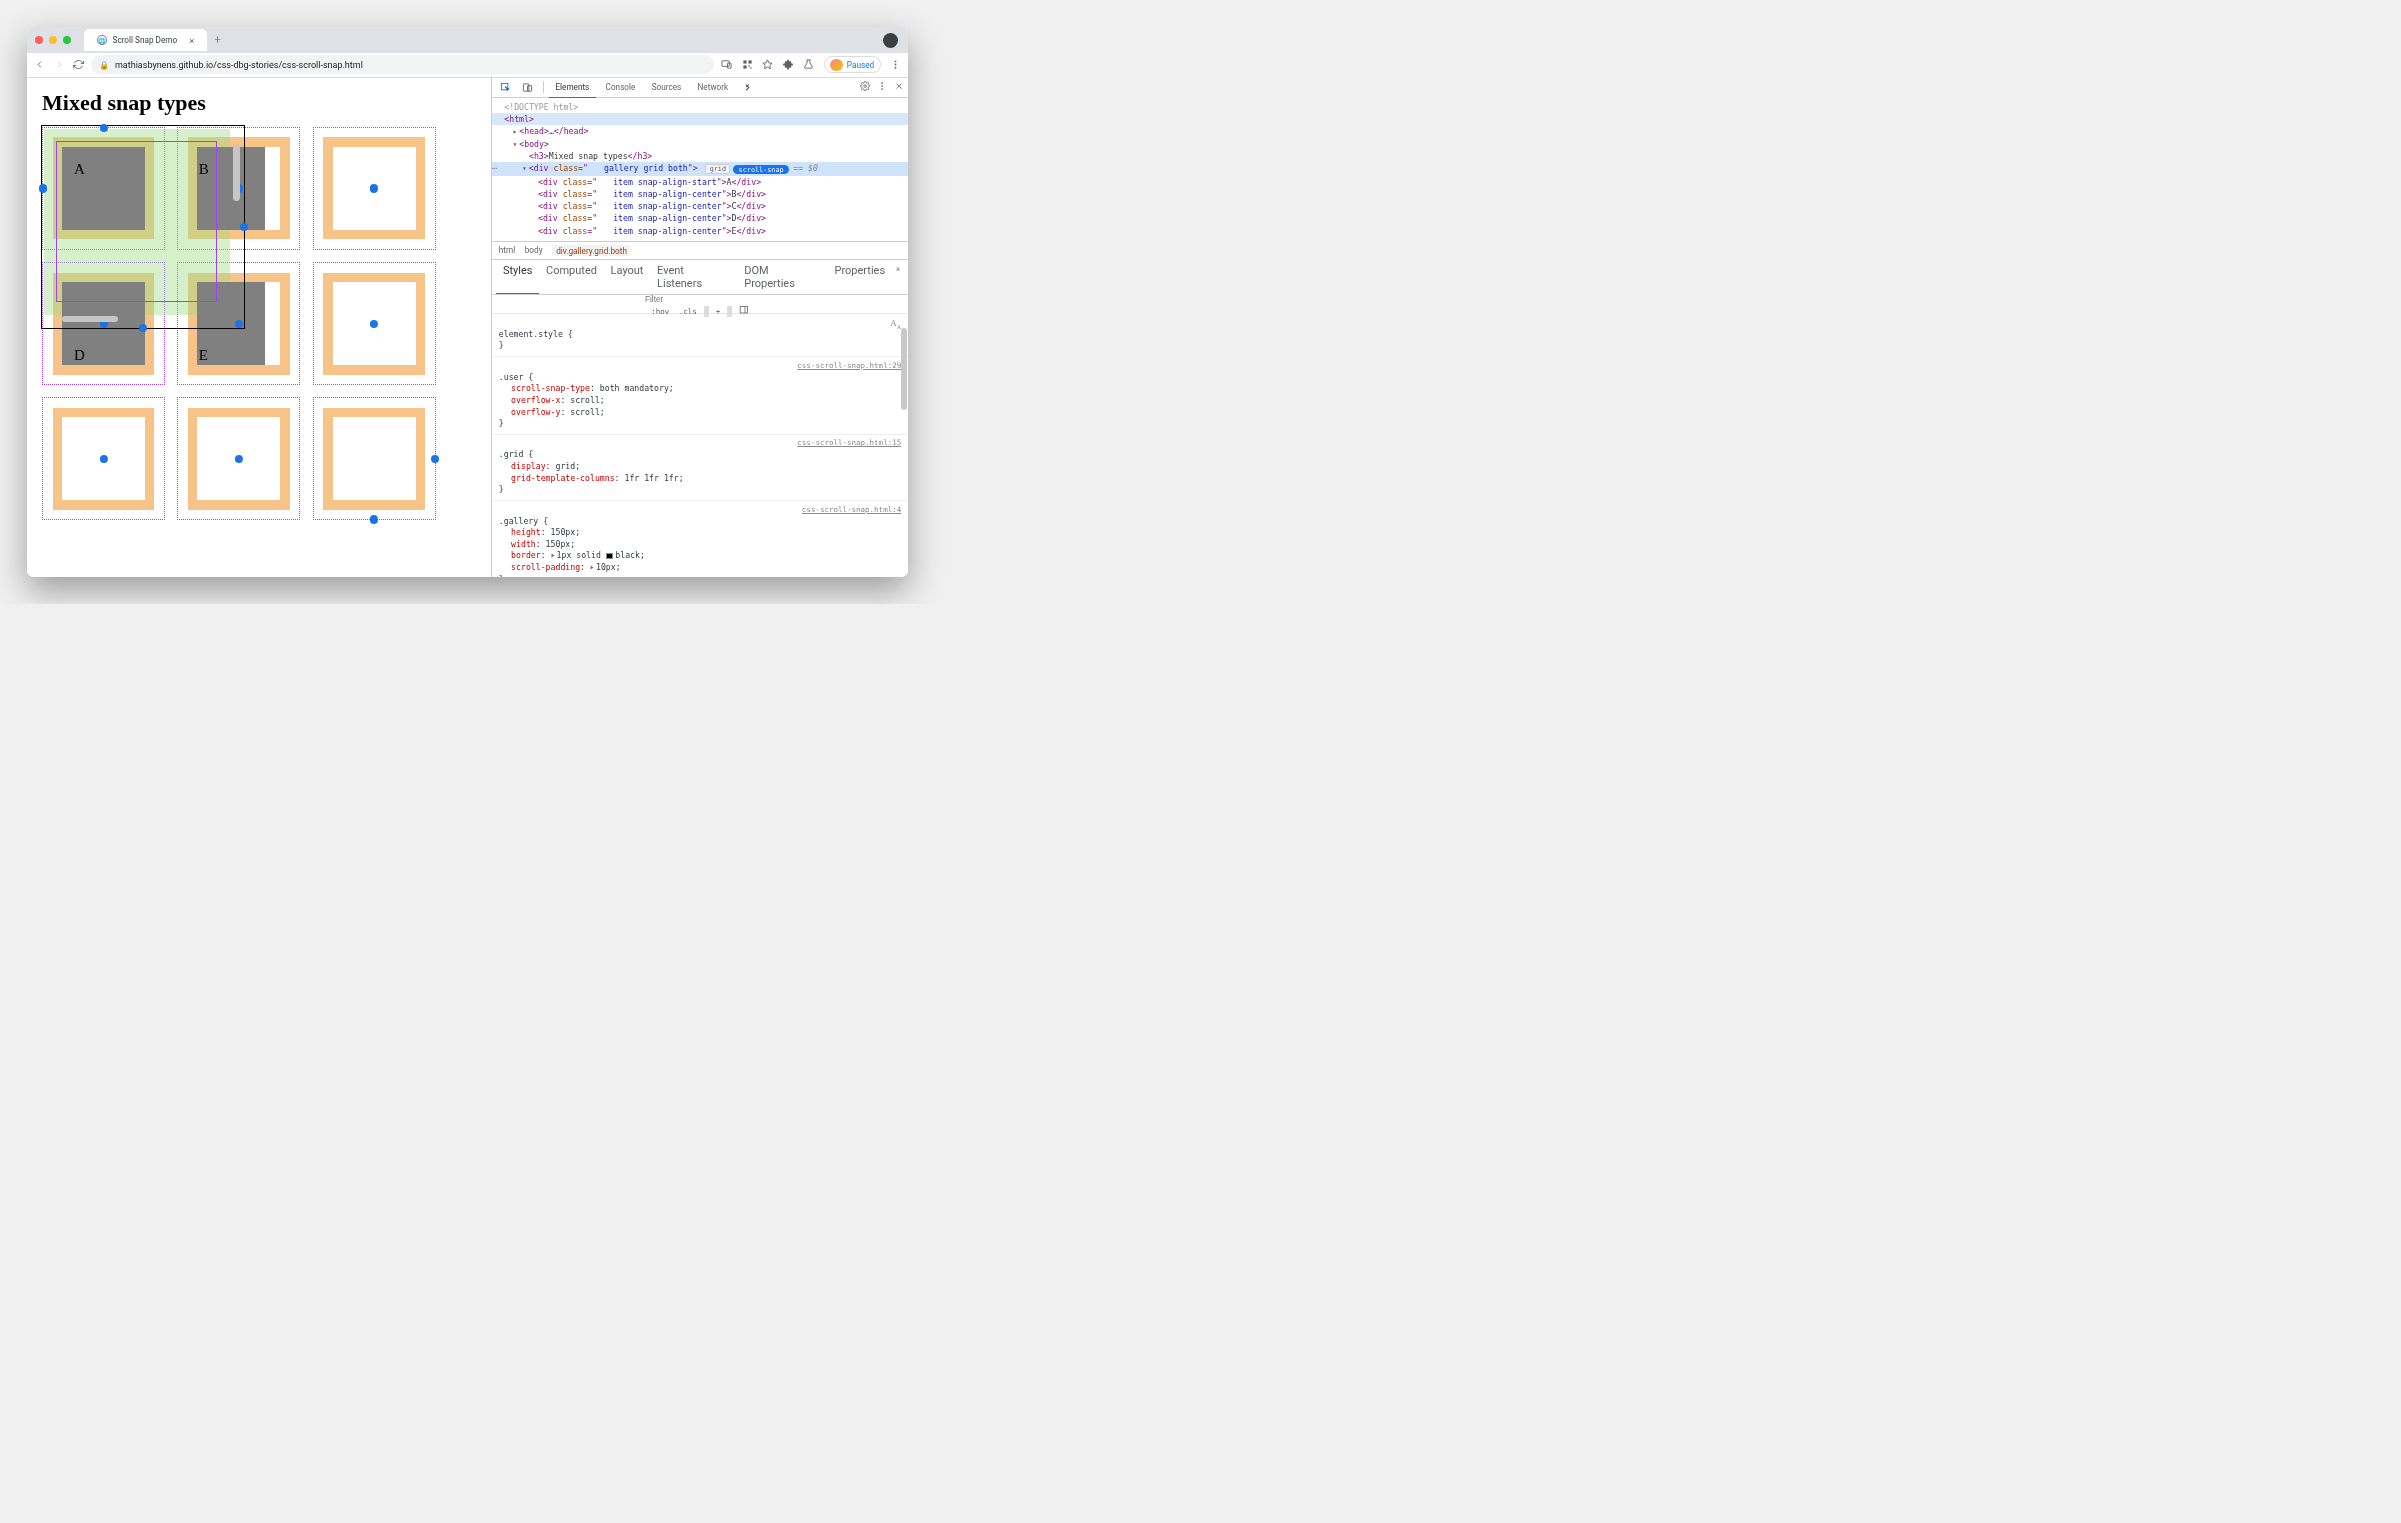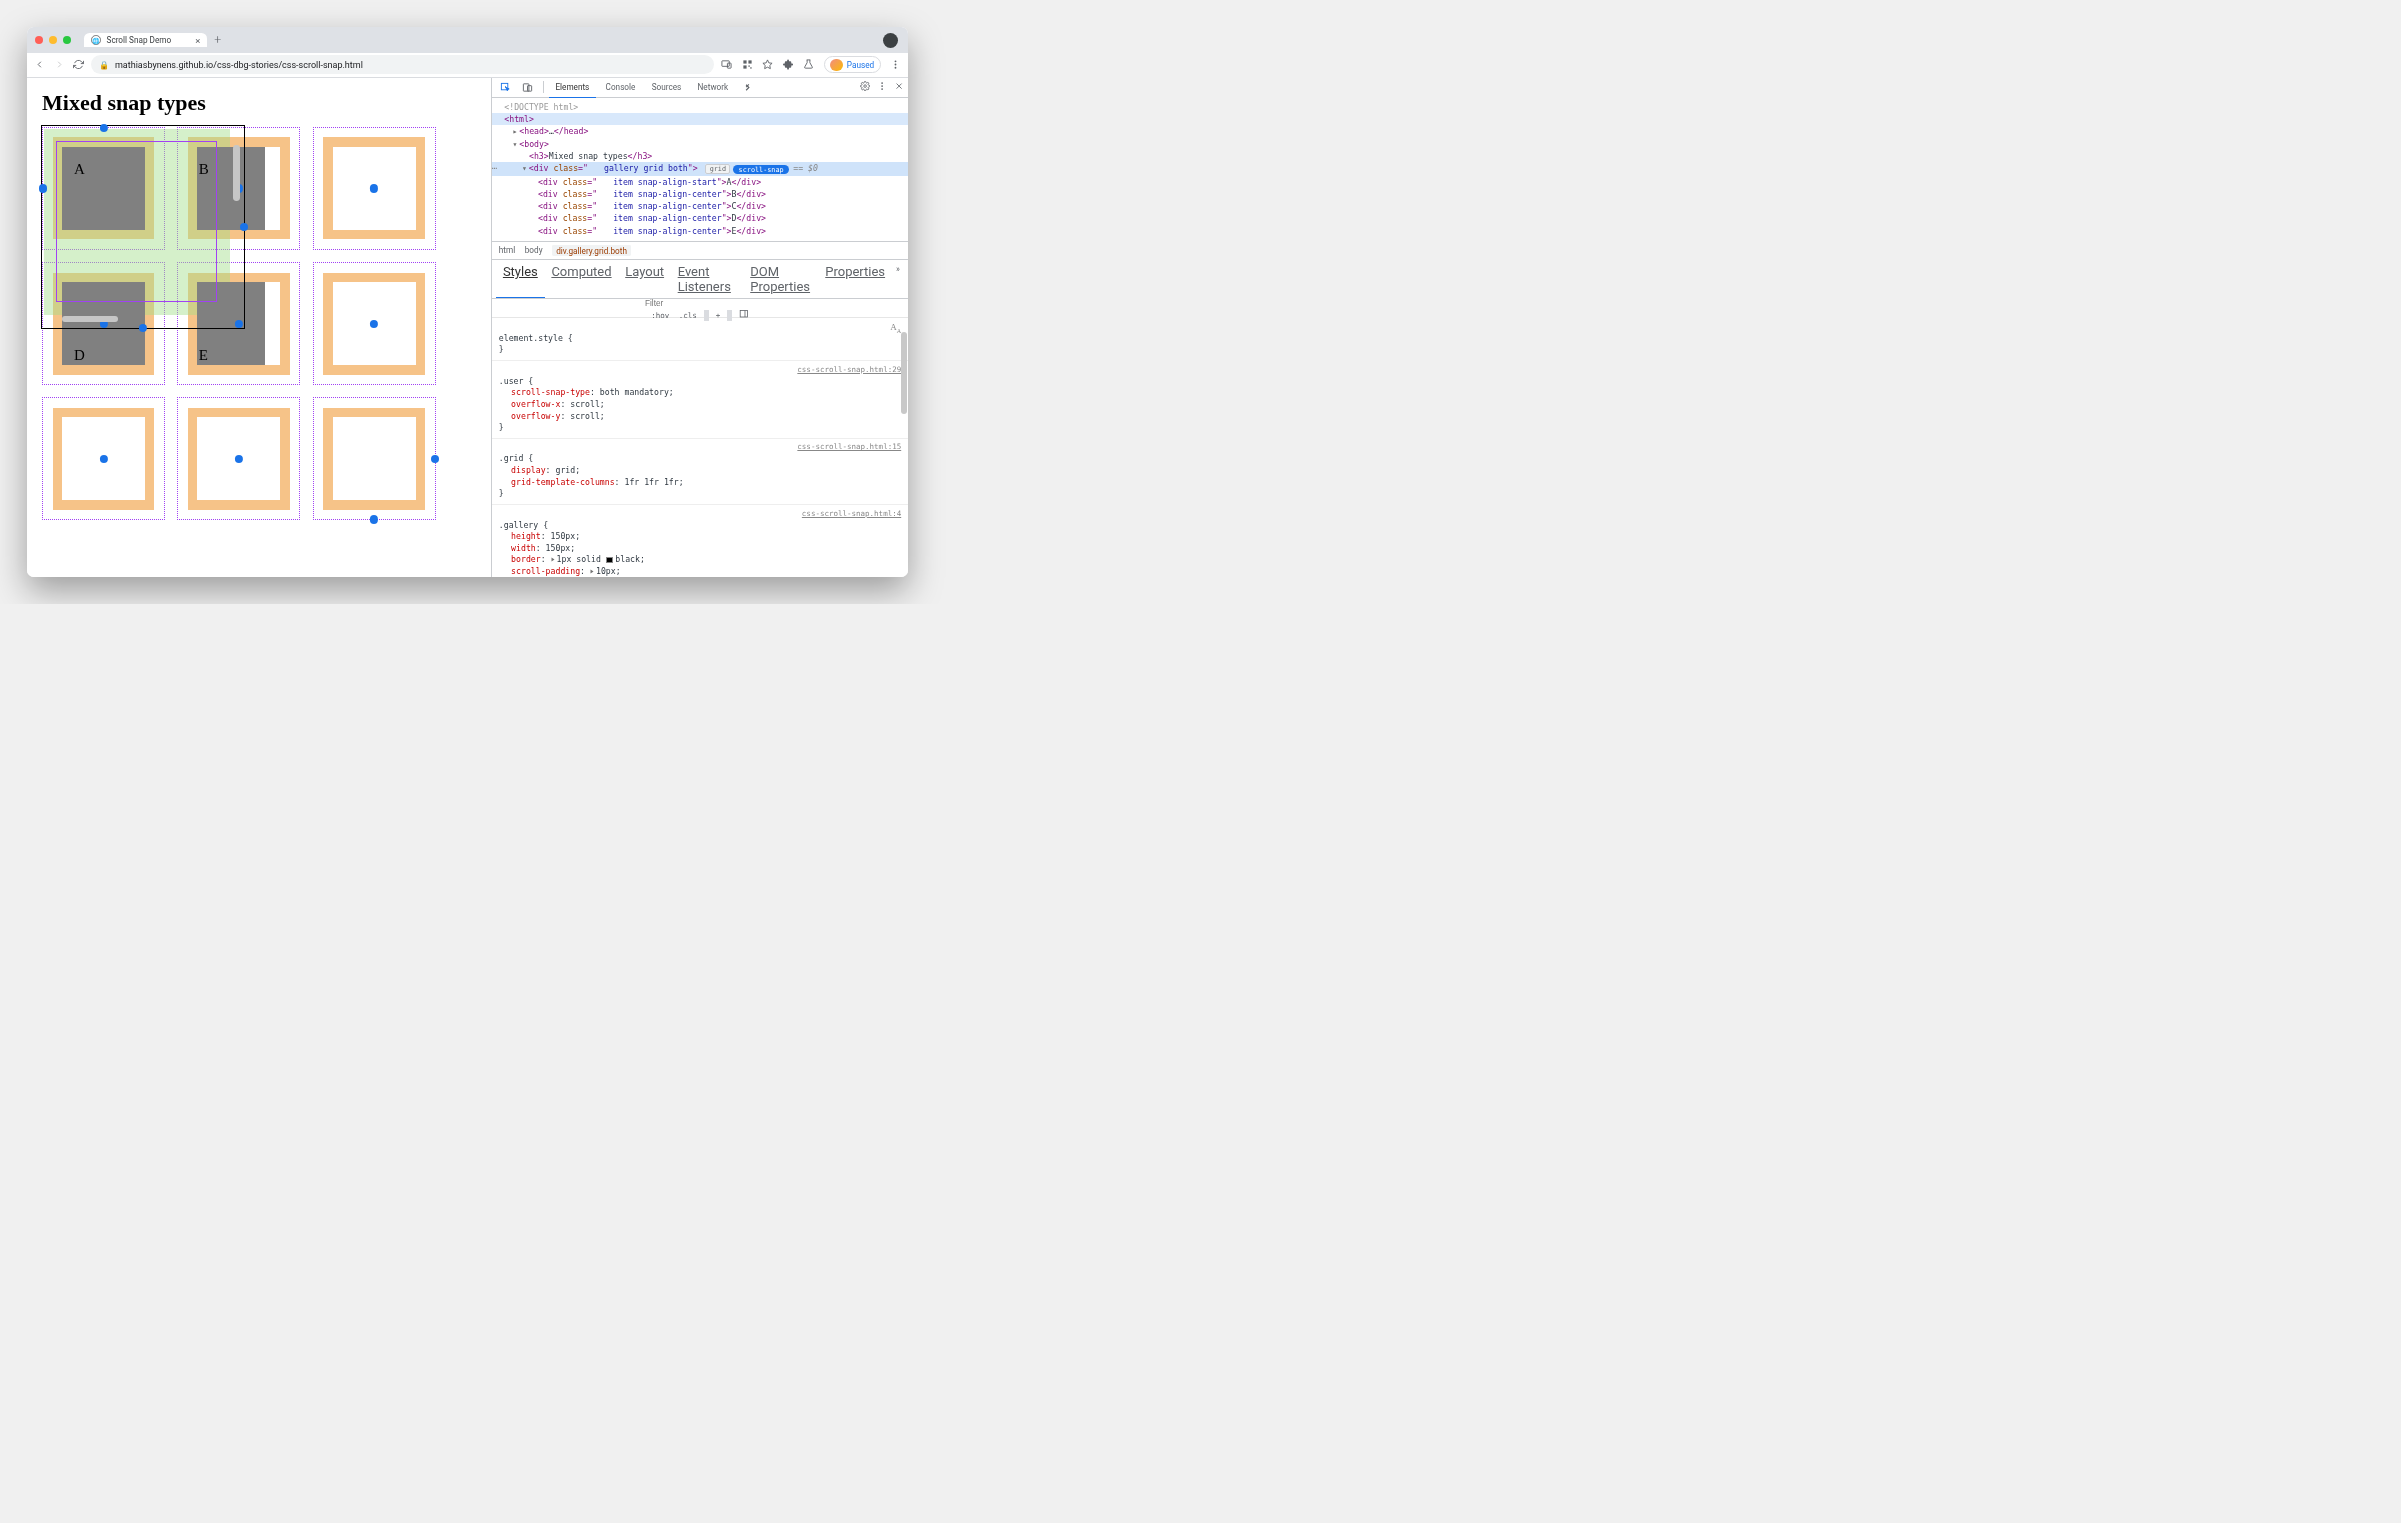--- a/index.html
+++ b/index.html
@@ -4,21 +4,21 @@
 <style>
 * { box-sizing: border-box; margin: 0; padding: 0; }
 body { font-family: -apple-system, BlinkMacSystemFont, "Segoe UI", Roboto, sans-serif; background: #f0f0f0; padding: 27px; }
 .chrome-window { width: 881px; height: 550px; background: #fff; border-radius: 6.8px; box-shadow: 0 13.7px 34px rgba(0,0,0,0.35); overflow: hidden; display: flex; flex-direction: column; position: relative; }
 
 
 .titlebar { height: 26px; background: #dee1e6; display: flex; align-items: center; padding: 0 8.2px; position: relative; }
 .traffic { display: flex; gap: 5.5px; }
 .dot { width: 8.2px; height: 8.2px; border-radius: 50%; }
 .dot.red{background:#ff5f57}.dot.yel{background:#febc2e}.dot.grn{background:#28c840}
-.tab { background:#fff; height: 14px; margin-left: 13.7px; display:flex; align-items:center; padding: 0 7px; border-radius: 5.5px 5.5px 0 0; gap:5.5px; font-size:8.2px; color:#3c4043; min-width:123px; position:relative; }
+.tab { background:#fff; height: 22px; margin-left: 13.7px; display:flex; align-items:center; padding: 0 13px; border-radius: 5.5px 5.5px 0 0; gap:5.5px; font-size:8.2px; color:#3c4043; min-width:123px; position:relative; }
 .tab .favicon{width:9.6px;height:9.6px;border:0.7px solid #777;border-radius:50%; display:flex;align-items:center;justify-content:center;font-size:6.1px;color:#777;}
 .tab .close{margin-left:auto;font-size:9.6px;color:#5f6368;}
 .new-tab{margin-left:6.8px;color:#5f6368;font-size:12.3px;font-weight:300;}
 .win-profile{position:absolute;right:9.6px;width:15px;height:15px;border-radius:50%;background:#3c4043;}
 
 
 .addrbar{height:24.6px;background:#fff;display:flex;align-items:center;padding:0 6.8px;gap:6.8px;border-bottom:0.7px solid #dadce0;}
 .nav-ico{width:12.3px;height:12.3px;display:flex;align-items:center;justify-content:center;color:#5f6368;}
 .nav-ico svg{width:11px;height:11px;}
 .nav-ico.disabled{opacity:0.35;}
@@ -89,21 +89,21 @@
 .badge-snap{background:#1a73e8;color:#fff;border-radius:6.1px;padding:0.7px 5.5px;font-size:6.8px;margin-right:4.1px;}
 .eq0{color:#888;font-style:italic;}
 
 
 .crumbs{border-top:0.7px solid #cacdd1;border-bottom:0.7px solid #cacdd1;padding:2.7px 6.8px;display:flex;gap:9.6px;font-size:8.2px;}
 .crumb{color:#5f6368;}
 .crumb.sel{color:#9c3b00;background:#f1f3f4;padding:0.7px 4.1px;border-radius:1.4px;}
 
 
 .sub-tabs{display:flex;border-bottom:0.7px solid #cacdd1;padding:0 4.1px;}
-.sub-tab{padding:4.1px 6.8px;color:#5f6368;font-size:13px;text-decoration:underline;}
+.sub-tab{padding:4.1px 6.8px;color:#5f6368;font-size:11px;}
 .sub-tab.active{color:#333;border-bottom:1.4px solid #1a73e8;}
 .sub-more{margin-left:auto;padding:4.1px;color:#5f6368;}
 .filter-row{display:flex;align-items:center;border-bottom:0.7px solid #e6e6e6;height:19px;flex-direction:column;}
 .filter-row input{border:none;outline:none;flex:1;padding:0 6.8px;font-size:8.2px;color:#5f6368;}
 .filter-acts{display:flex;gap:4.1px;padding:0 5.5px;color:#5f6368;font-family:Menlo,monospace;font-size:7.5px;align-items:center;}
 .filter-acts span{padding:1.4px 2.7px;}
 .filter-acts .div{width:0.7px;height:11px;background:#dadce0;}
 .styles-body{flex:1;overflow:auto;font-family:Menlo,Consolas,monospace;font-size:8.2px;line-height:11.6px;position:relative;}
 .rule{padding:2.7px 6.8px 4.1px 6.8px;border-bottom:0.7px solid #eee;}
 .rule-head{display:flex;}

